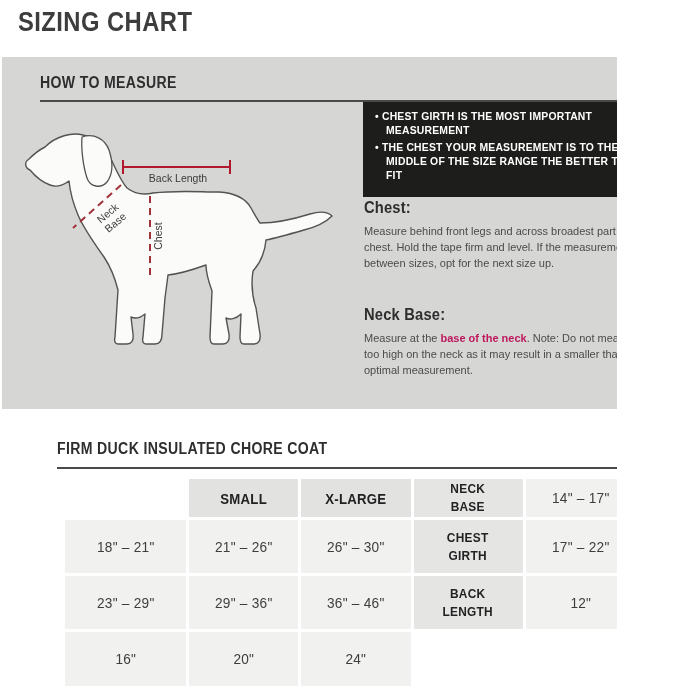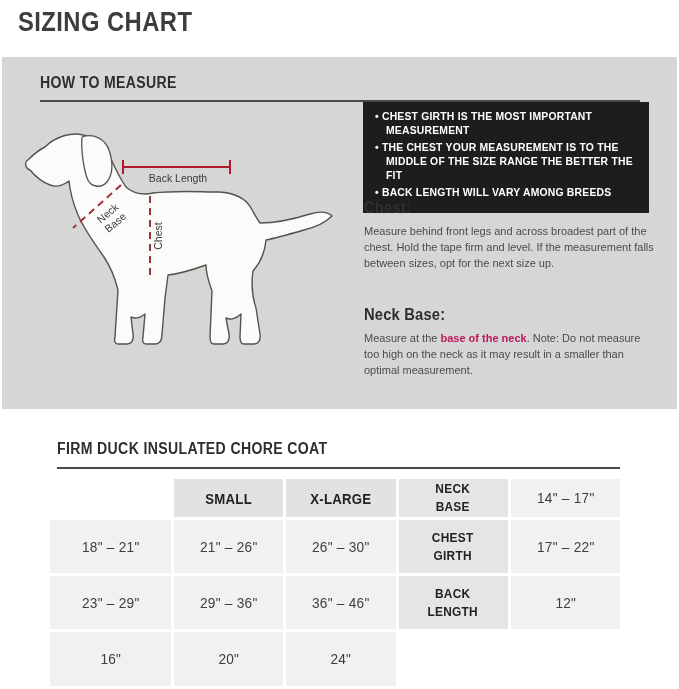--- a/index.html
+++ b/index.html
@@ -12,21 +12,21 @@
     --red-dash:#a03238;
     --rule:#4a4a4a;
     --cell-head:#e2e2e1;
     --cell-label:#e5e5e4;
     --cell-data:#f1f1f0;
     --cell-text:#3e3e3e;
   }
   *{margin:0;padding:0;box-sizing:border-box;}
   html,body{background:#fff;}
   body{font-family:"Liberation Sans",sans-serif;}
-  .stage{position:relative;width:679px;height:689px;background:#fff;overflow:hidden;}
+  .stage{position:relative;width:617px;height:689px;background:#fff;overflow:hidden;}
 
   .page-title{
     position:absolute;left:18px;top:6px;
     font-size:28px;font-weight:700;letter-spacing:.5px;color:var(--ink);
     transform:scaleX(.85);transform-origin:left top;white-space:nowrap;
   }
 
   .panel{
     position:absolute;left:2px;top:57px;width:675px;height:352px;
     background:var(--panel);
@@ -74,21 +74,21 @@
   .product-heading{
     position:absolute;left:57px;top:440px;
     font-size:16px;font-weight:700;letter-spacing:.4px;color:var(--head);
     transform:scaleX(.88);transform-origin:left top;white-space:nowrap;
   }
   .product-rule{
     position:absolute;left:57px;top:467px;width:563px;height:2px;background:var(--rule);
   }
 
   .size-table{
-    position:absolute;left:50px;top:479px;width:570px;
+    position:absolute;left:65px;top:479px;width:570px;
     display:grid;
     grid-template-columns:121px repeat(4,1fr);
     grid-template-rows:38px 53px 53px 54px;
     gap:3px;
   }
   .cell{
     display:flex;align-items:center;justify-content:center;text-align:center;
   }
   .cell-corner{background:transparent;}
   .cell-colhead{
@@ -116,21 +116,20 @@
     
   </div>
 
   <div class="htm-heading">HOW TO MEASURE</div>
   <div class="htm-rule"></div>
 
   <div class="tips-box">
     <ul>
       <li>CHEST GIRTH IS THE MOST IMPORTANT MEASUREMENT</li>
       <li>THE CHEST YOUR MEASUREMENT IS TO THE MIDDLE OF THE SIZE RANGE THE BETTER THE FIT</li>
-      <li>BACK LENGTH WILL VARY AMONG BREEDS</li>
     </ul>
   </div>
 
   <svg class="dog-svg" width="334" height="234" viewBox="0 0 334 234" xmlns="http://www.w3.org/2000/svg">
 
     <path d="M 8,42
          C 3,40 2,34 7,31
          C 12,26 17,22 23,19
          C 34,8 50,4 61,7
          C 73,10 82,17 87,27

